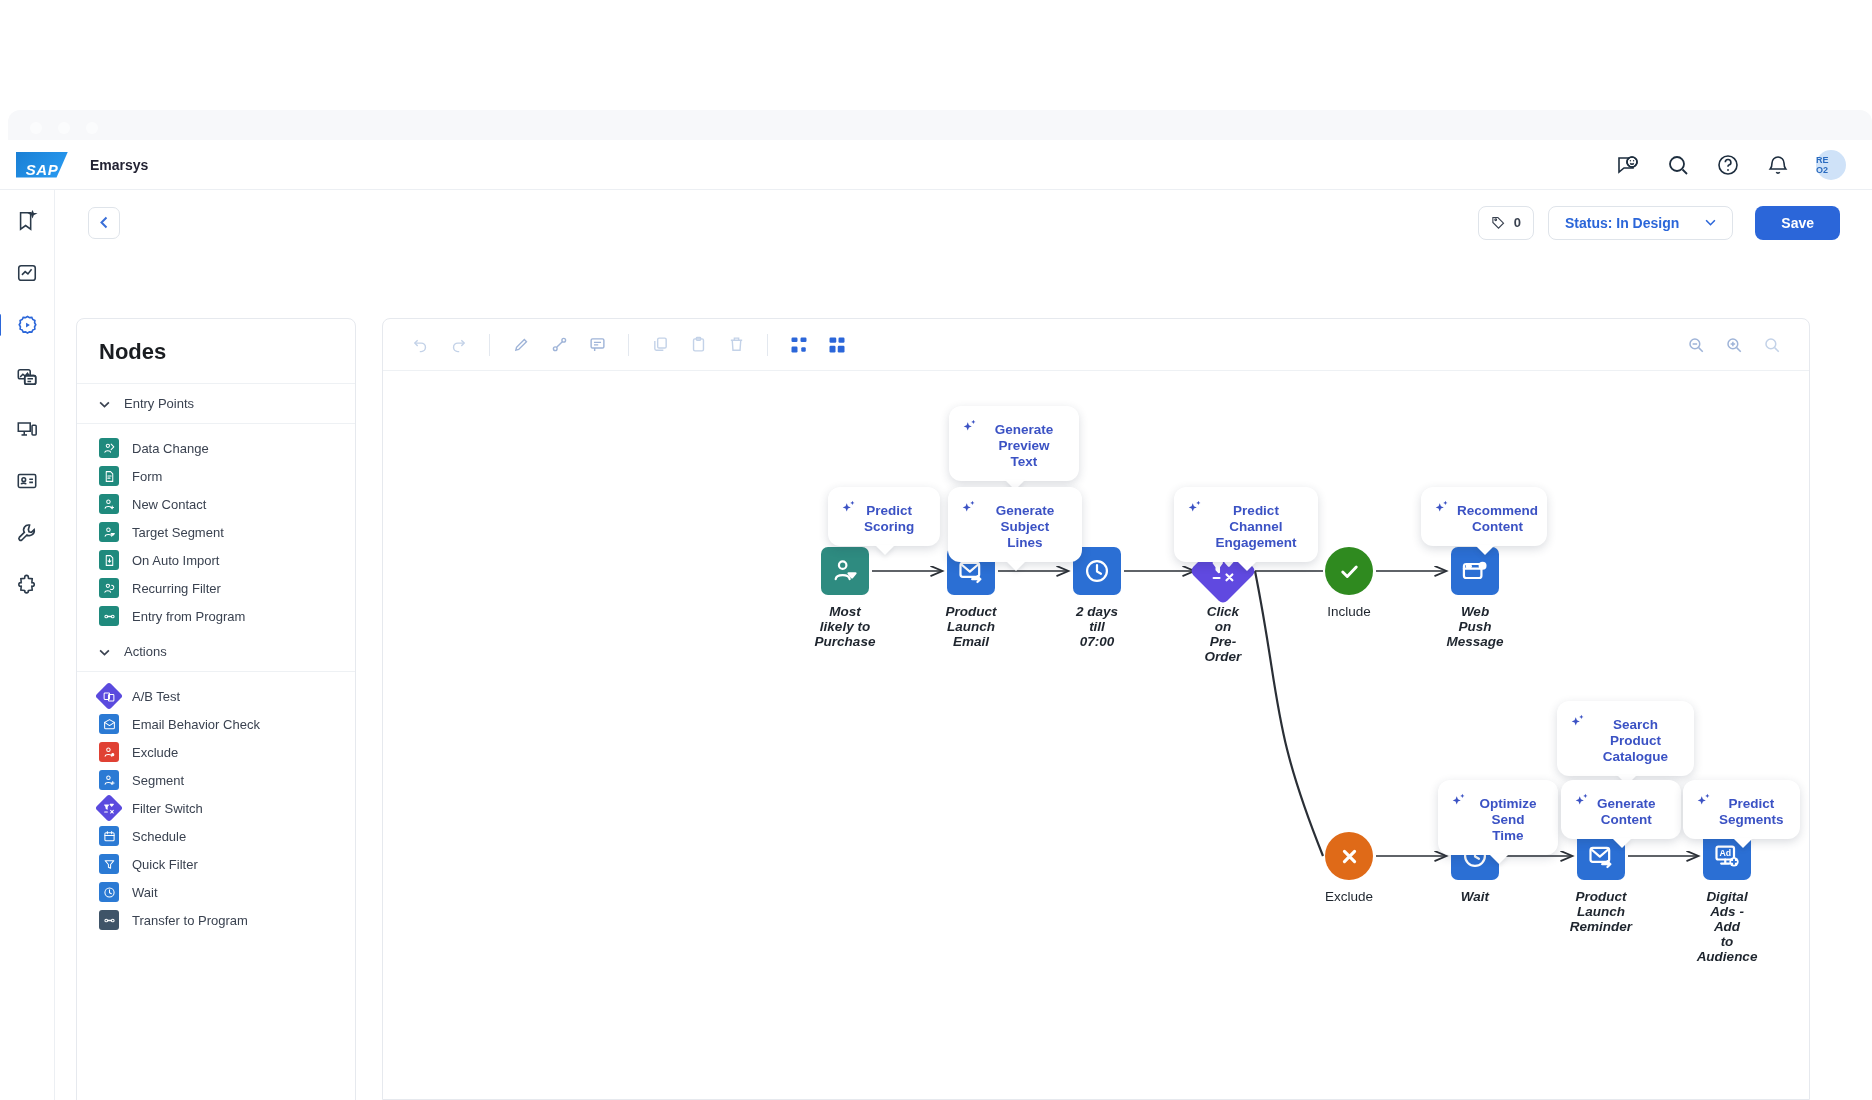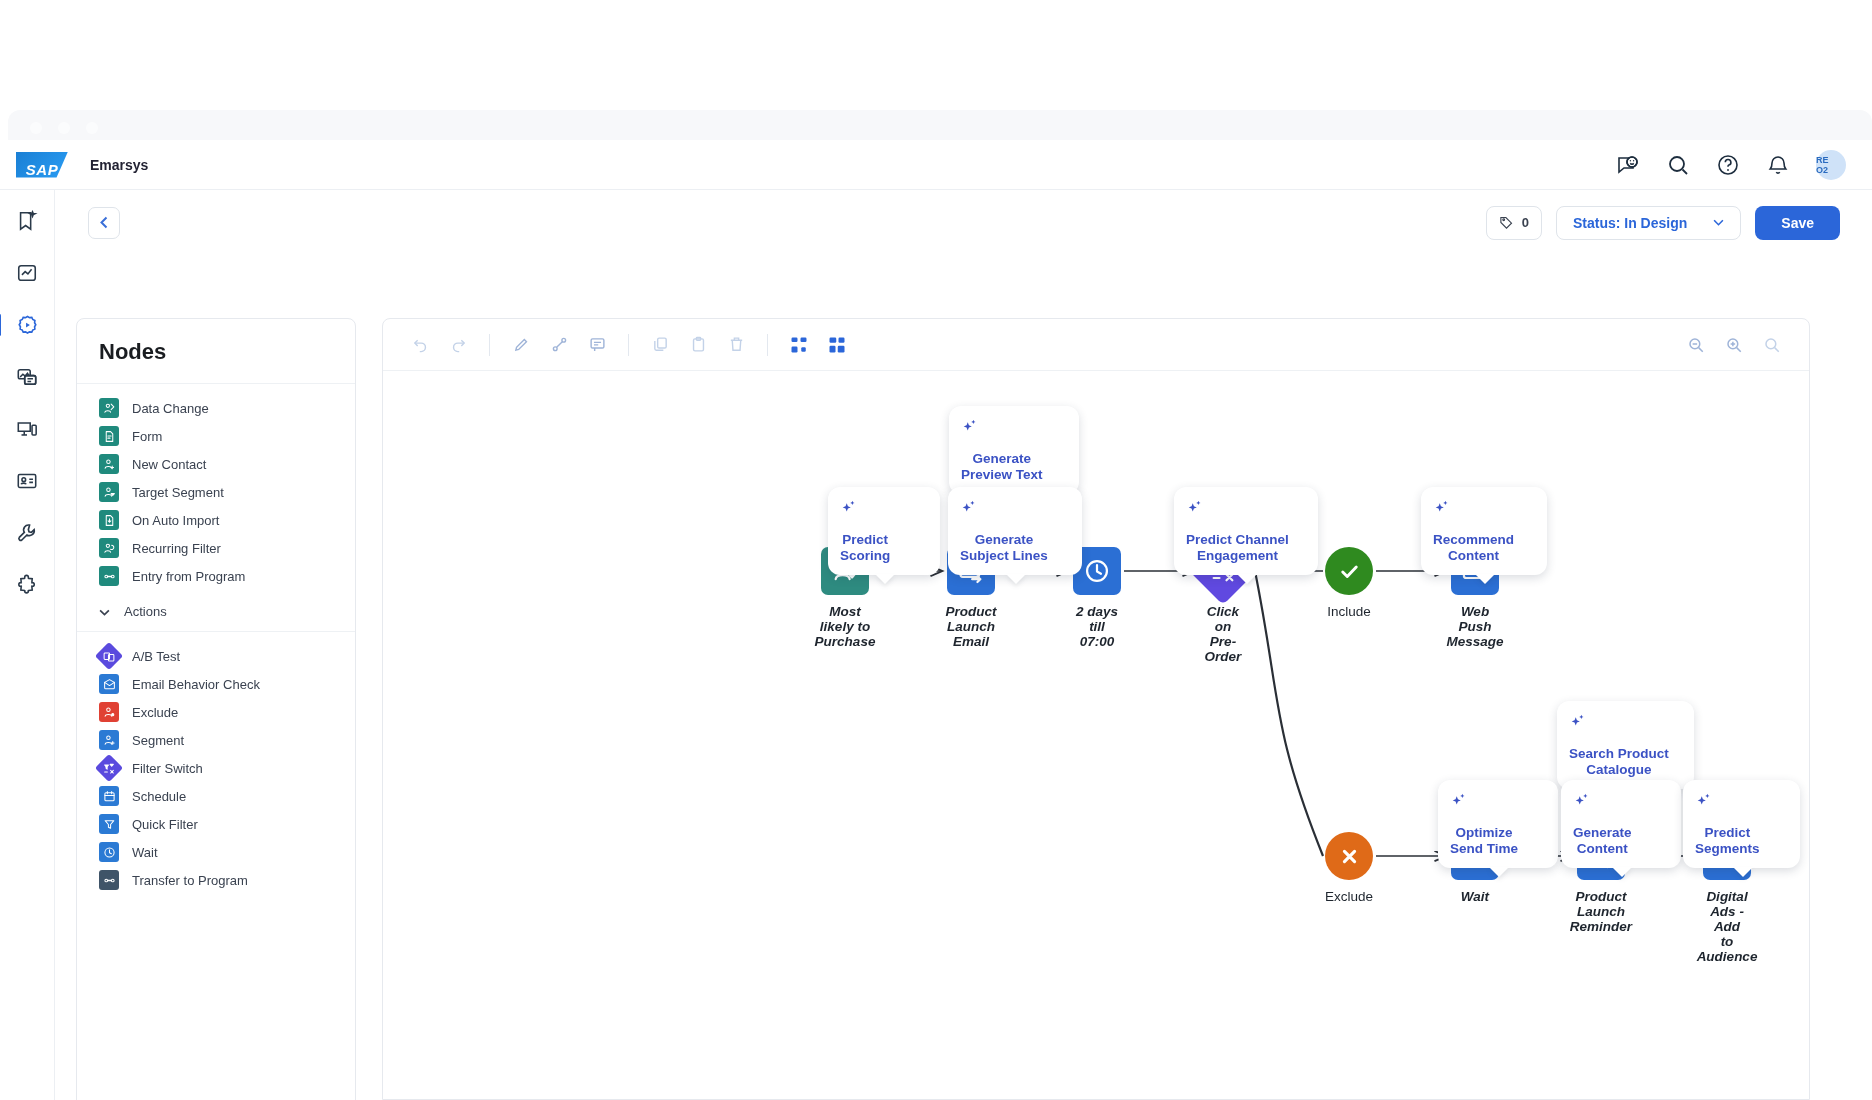--- a/index.html
+++ b/index.html
@@ -57,21 +57,21 @@
     height:34px; min-width:56px; padding:0 12px; border:1px solid #dfe4ea; border-radius:8px;
     background:#fff; display:flex; align-items:center; gap:8px;
     font-size:13px; color:#3a4250; font-weight:bold;
   }
   .statusbtn {
     height:34px; padding:0 16px; border:1px solid #dfe4ea; border-radius:8px; background:#fff;
     display:flex; align-items:center; gap:26px; color:#2b66d9; font-size:14px; font-weight:bold;
   }
   .savebtn {
     height:34px; padding:0 26px; border-radius:8px; background:#2b66d9; color:#fff;
-    display:flex; align-items:center; font-size:14px; font-weight:bold;
+    display:flex; align-items:center; font-size:14px; font-weight:bold;margin-left:8px;
   }
 
   
   .rail {
     position:absolute; left:0; top:190px; width:55px; height:910px;
     background:#fff; border-right:1px solid #eceff3;
     display:flex; flex-direction:column; align-items:center; padding-top:16px; gap:22px;
   }
   .rail-item { width:30px; height:30px; display:flex; align-items:center; justify-content:center; color:#2b3a4a; position:relative; }
   .rail-item.active { color:#2b66d9; }
@@ -141,21 +141,21 @@
   .flabel {
     margin-top:9px; font-size:13.5px; color:#1e252e; text-align:center;
     font-style:italic; font-weight:bold; line-height:15px; white-space:pre-line;
   }
   .flabel.plain { font-style:normal; font-weight:normal; }
 
   
   .bubble {
     position:absolute; background:#fff; border-radius:12px;
     box-shadow: 0 3px 10px rgba(35,45,70,0.17);
-    padding:11px 16px 11px 12px; display:flex; align-items:flex-start; gap:5px;flex-direction:column;
+    padding:11px 16px 11px 12px; display:flex; align-items:flex-start; gap:5px;
   }
   .bubble::after {
     content:""; position:absolute; left:50%; bottom:-9px; margin-left:-9px;
     width:0; height:0; border-left:10px solid transparent; border-right:10px solid transparent;
     border-top:10px solid #fff; filter: drop-shadow(0 3px 2px rgba(35,45,70,0.10));
   }
   .btxt {
     font-size:13.5px; font-weight:bold; color:#3b52c4; line-height:16px;
     text-align:center; white-space:pre-line; padding-top:5px;
   }
@@ -296,20 +296,26 @@
     <div class="rail-item">
       <svg width="22" height="22" viewBox="0 0 24 24" fill="none" stroke="currentColor" stroke-width="1.7">
         <path d="M9.5 3.5a2 2 0 0 1 4 0c0 .8-.5 1 .2 1.3l4 .4-.4 4c-.3.7-.1.2.6.2a2 2 0 0 1 0 4c-.7 0-.9-.5-.6.2l.4 4-4 .4c-.7.3-.2.1-.2.6a2 2 0 0 1-4 0c0-.5.5-.3-.2-.6l-4-.4.4-4c.3-.7.1-.2-.6-.2a2 2 0 0 1 0-4c.7 0 .9.5.6-.2l-.4-4 4-.4c.7-.3.2-.5.2-1.3z"></path>
       </svg>
     </div>
   </div>
 
   <div class="nodespanel">
     <div class="np-title">Nodes</div>
     <div id="groups-host">
+        <div class="grouphdr">
+          <span class="chev"><svg width="11" height="7" viewBox="0 0 12 8" fill="none" stroke="currentColor" stroke-width="1.9">
+              <path d="M1 1.5l5 5 5-5"></path>
+            </svg></span>
+          <span>Entry Points</span>
+        </div>
         <div class="nodelist">
           <div class="noderow">
             <span class="nbadge" style="background:#1f8a7d">
               <svg width="13" height="13" viewBox="0 0 24 24" fill="none" stroke="currentColor" stroke-width="1.9" stroke-linecap="round" stroke-linejoin="round">
                 <circle cx="9" cy="7" r="3"></circle>
                 <path d="M3.5 19c.5-4 10-4 10.5 0"></path>
                 <path d="M15 4l5 5-5 5"></path>
               </svg>
             </span>
             <span class="nlabel">Data Change</span>

